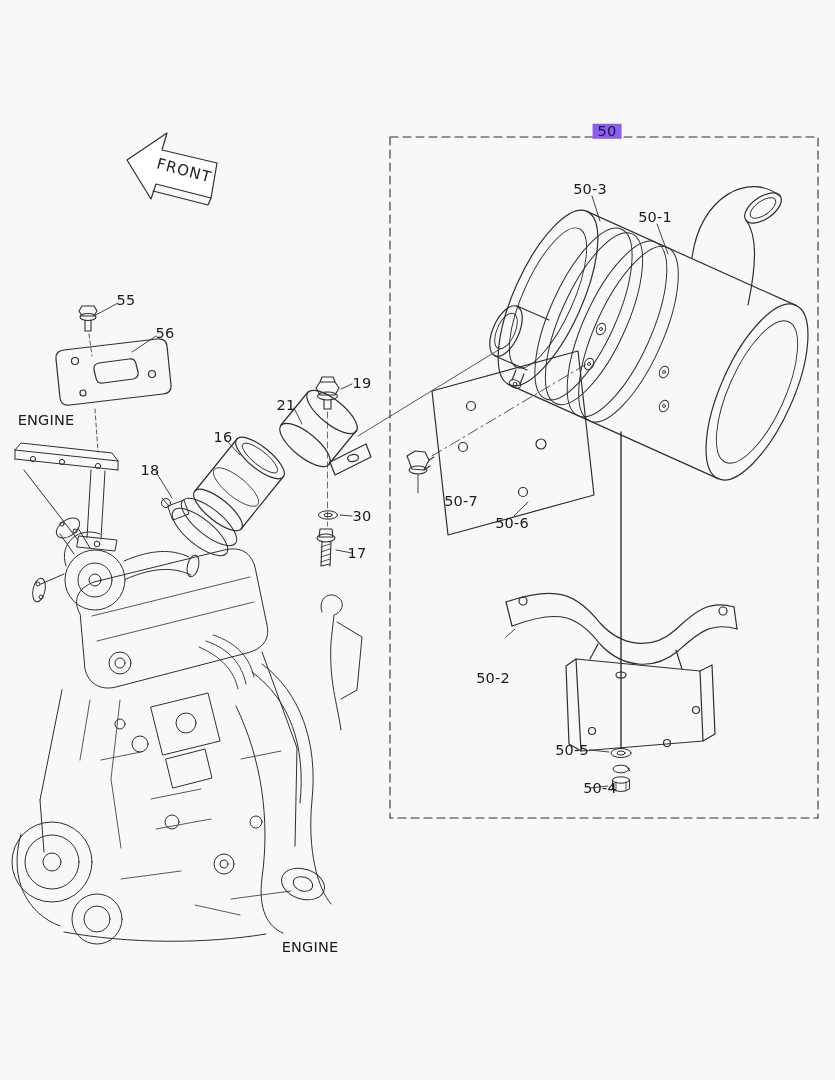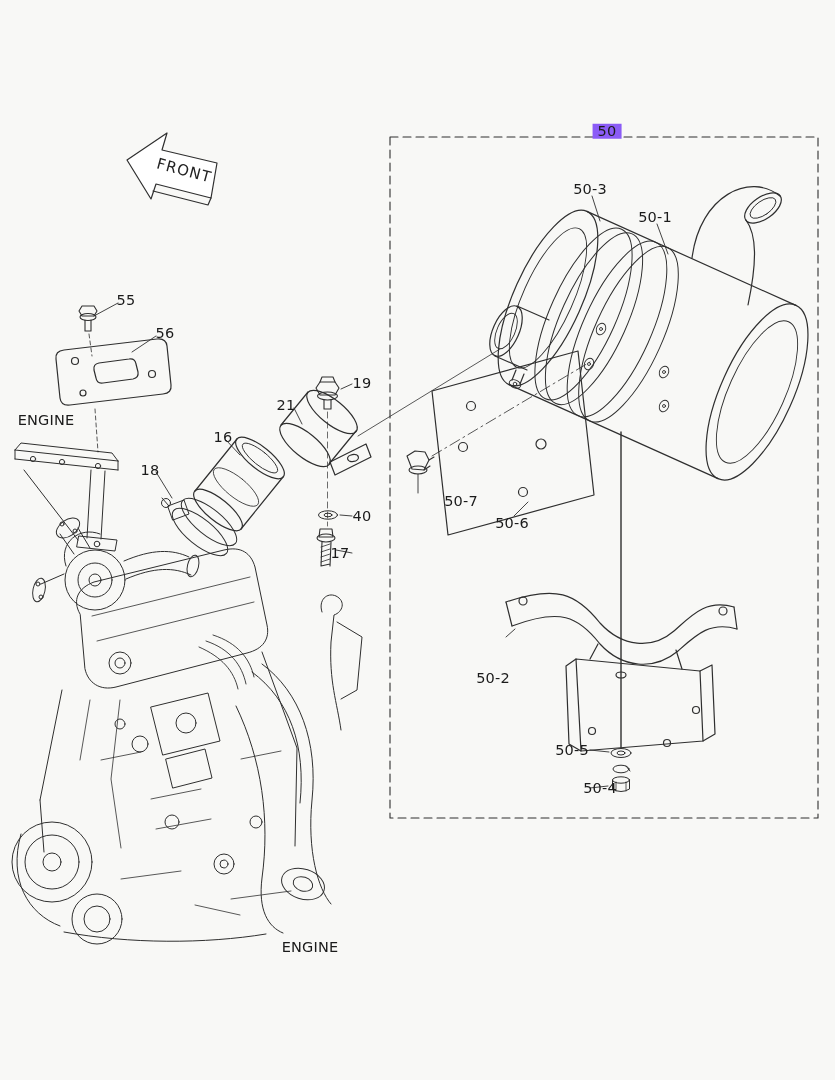--- a/index.html
+++ b/index.html
@@ -284,18 +284,18 @@
 <div class="plabel" style="left:572px;top:788px;margin-left:28px;">50-4</div>
 
 <div class="plabel" style="left:126px;top:300px;">55</div>
 <div class="plabel" style="left:165px;top:333px;">56</div>
 <div class="plabel" style="left:46px;top:420px;">ENGINE</div>
 
 <div class="plabel" style="left:362px;top:383px;">19</div>
 <div class="plabel" style="left:286px;top:405px;">21</div>
 <div class="plabel" style="left:223px;top:437px;">16</div>
 <div class="plabel" style="left:150px;top:470px;">18</div>
-<div class="plabel" style="left:362px;top:516px;">40</div>
-<div class="plabel" style="left:340px;top:553px;">17</div>
+<div class="plabel" style="left:362px;top:516px;">30</div>
+<div class="plabel" style="left:357px;top:553px;">17</div>
 
 <div class="plabel" style="left:310px;top:947px;">ENGINE</div>
 
 </div>
 
 </body></html>

